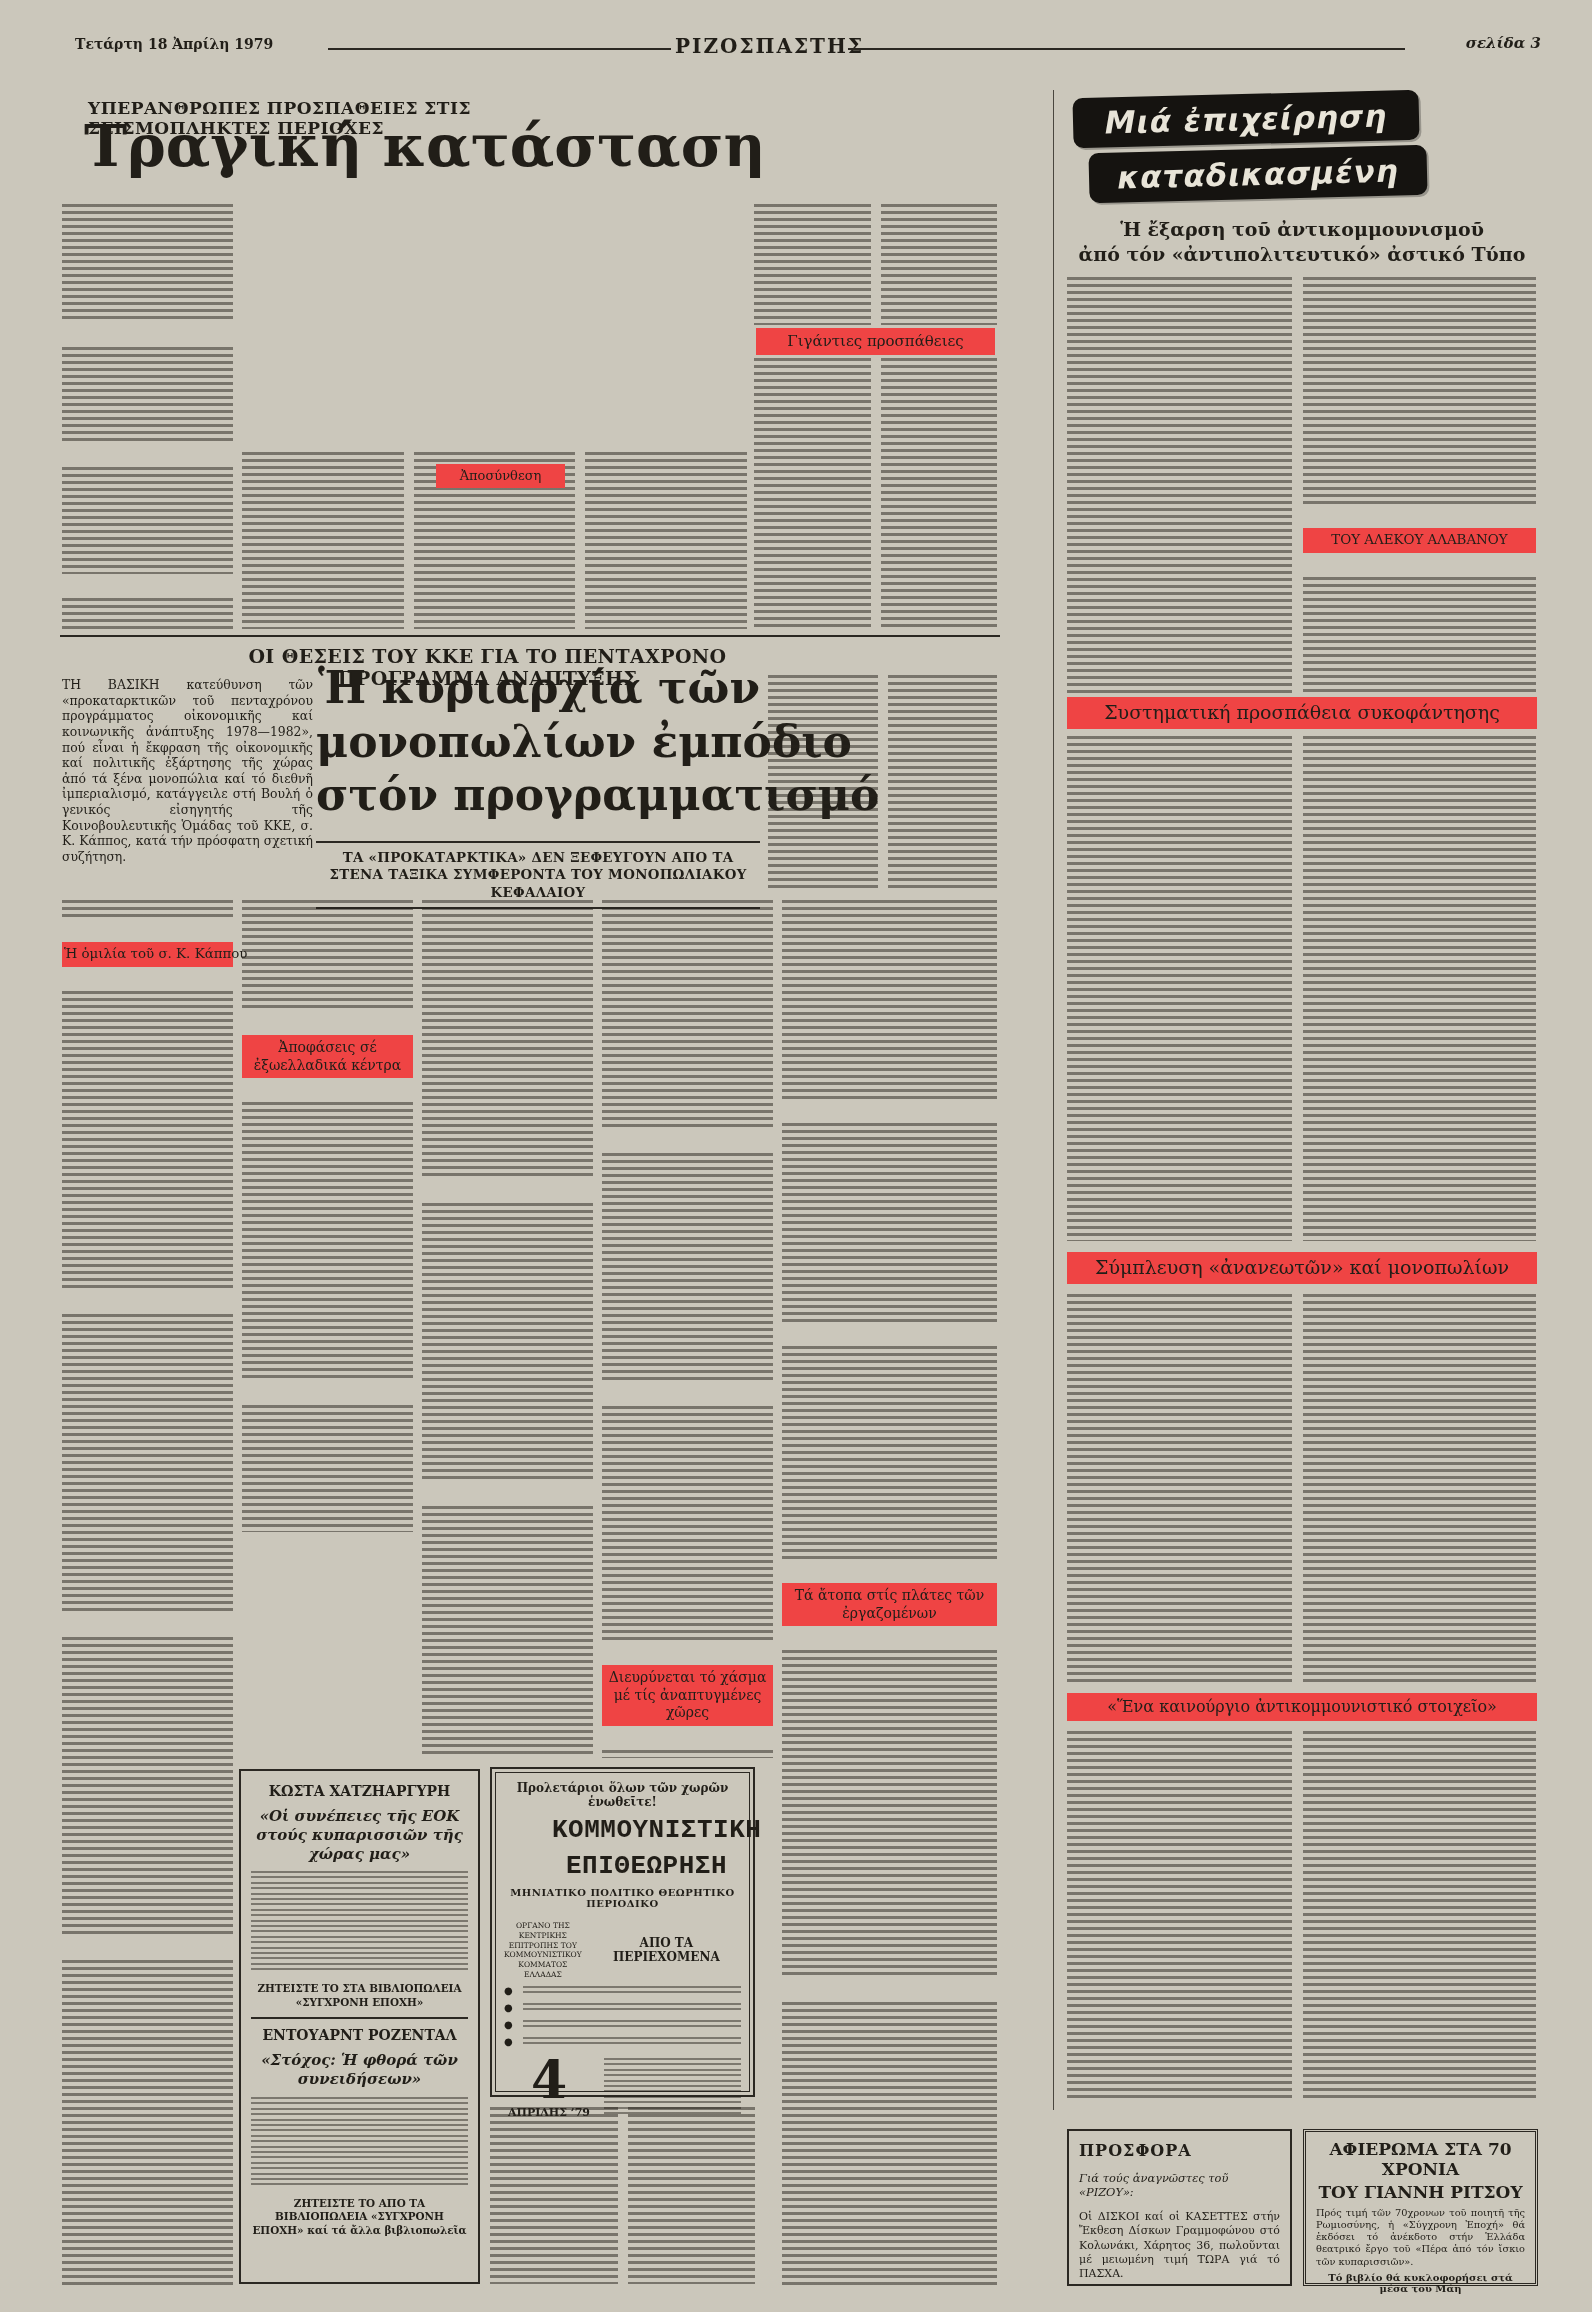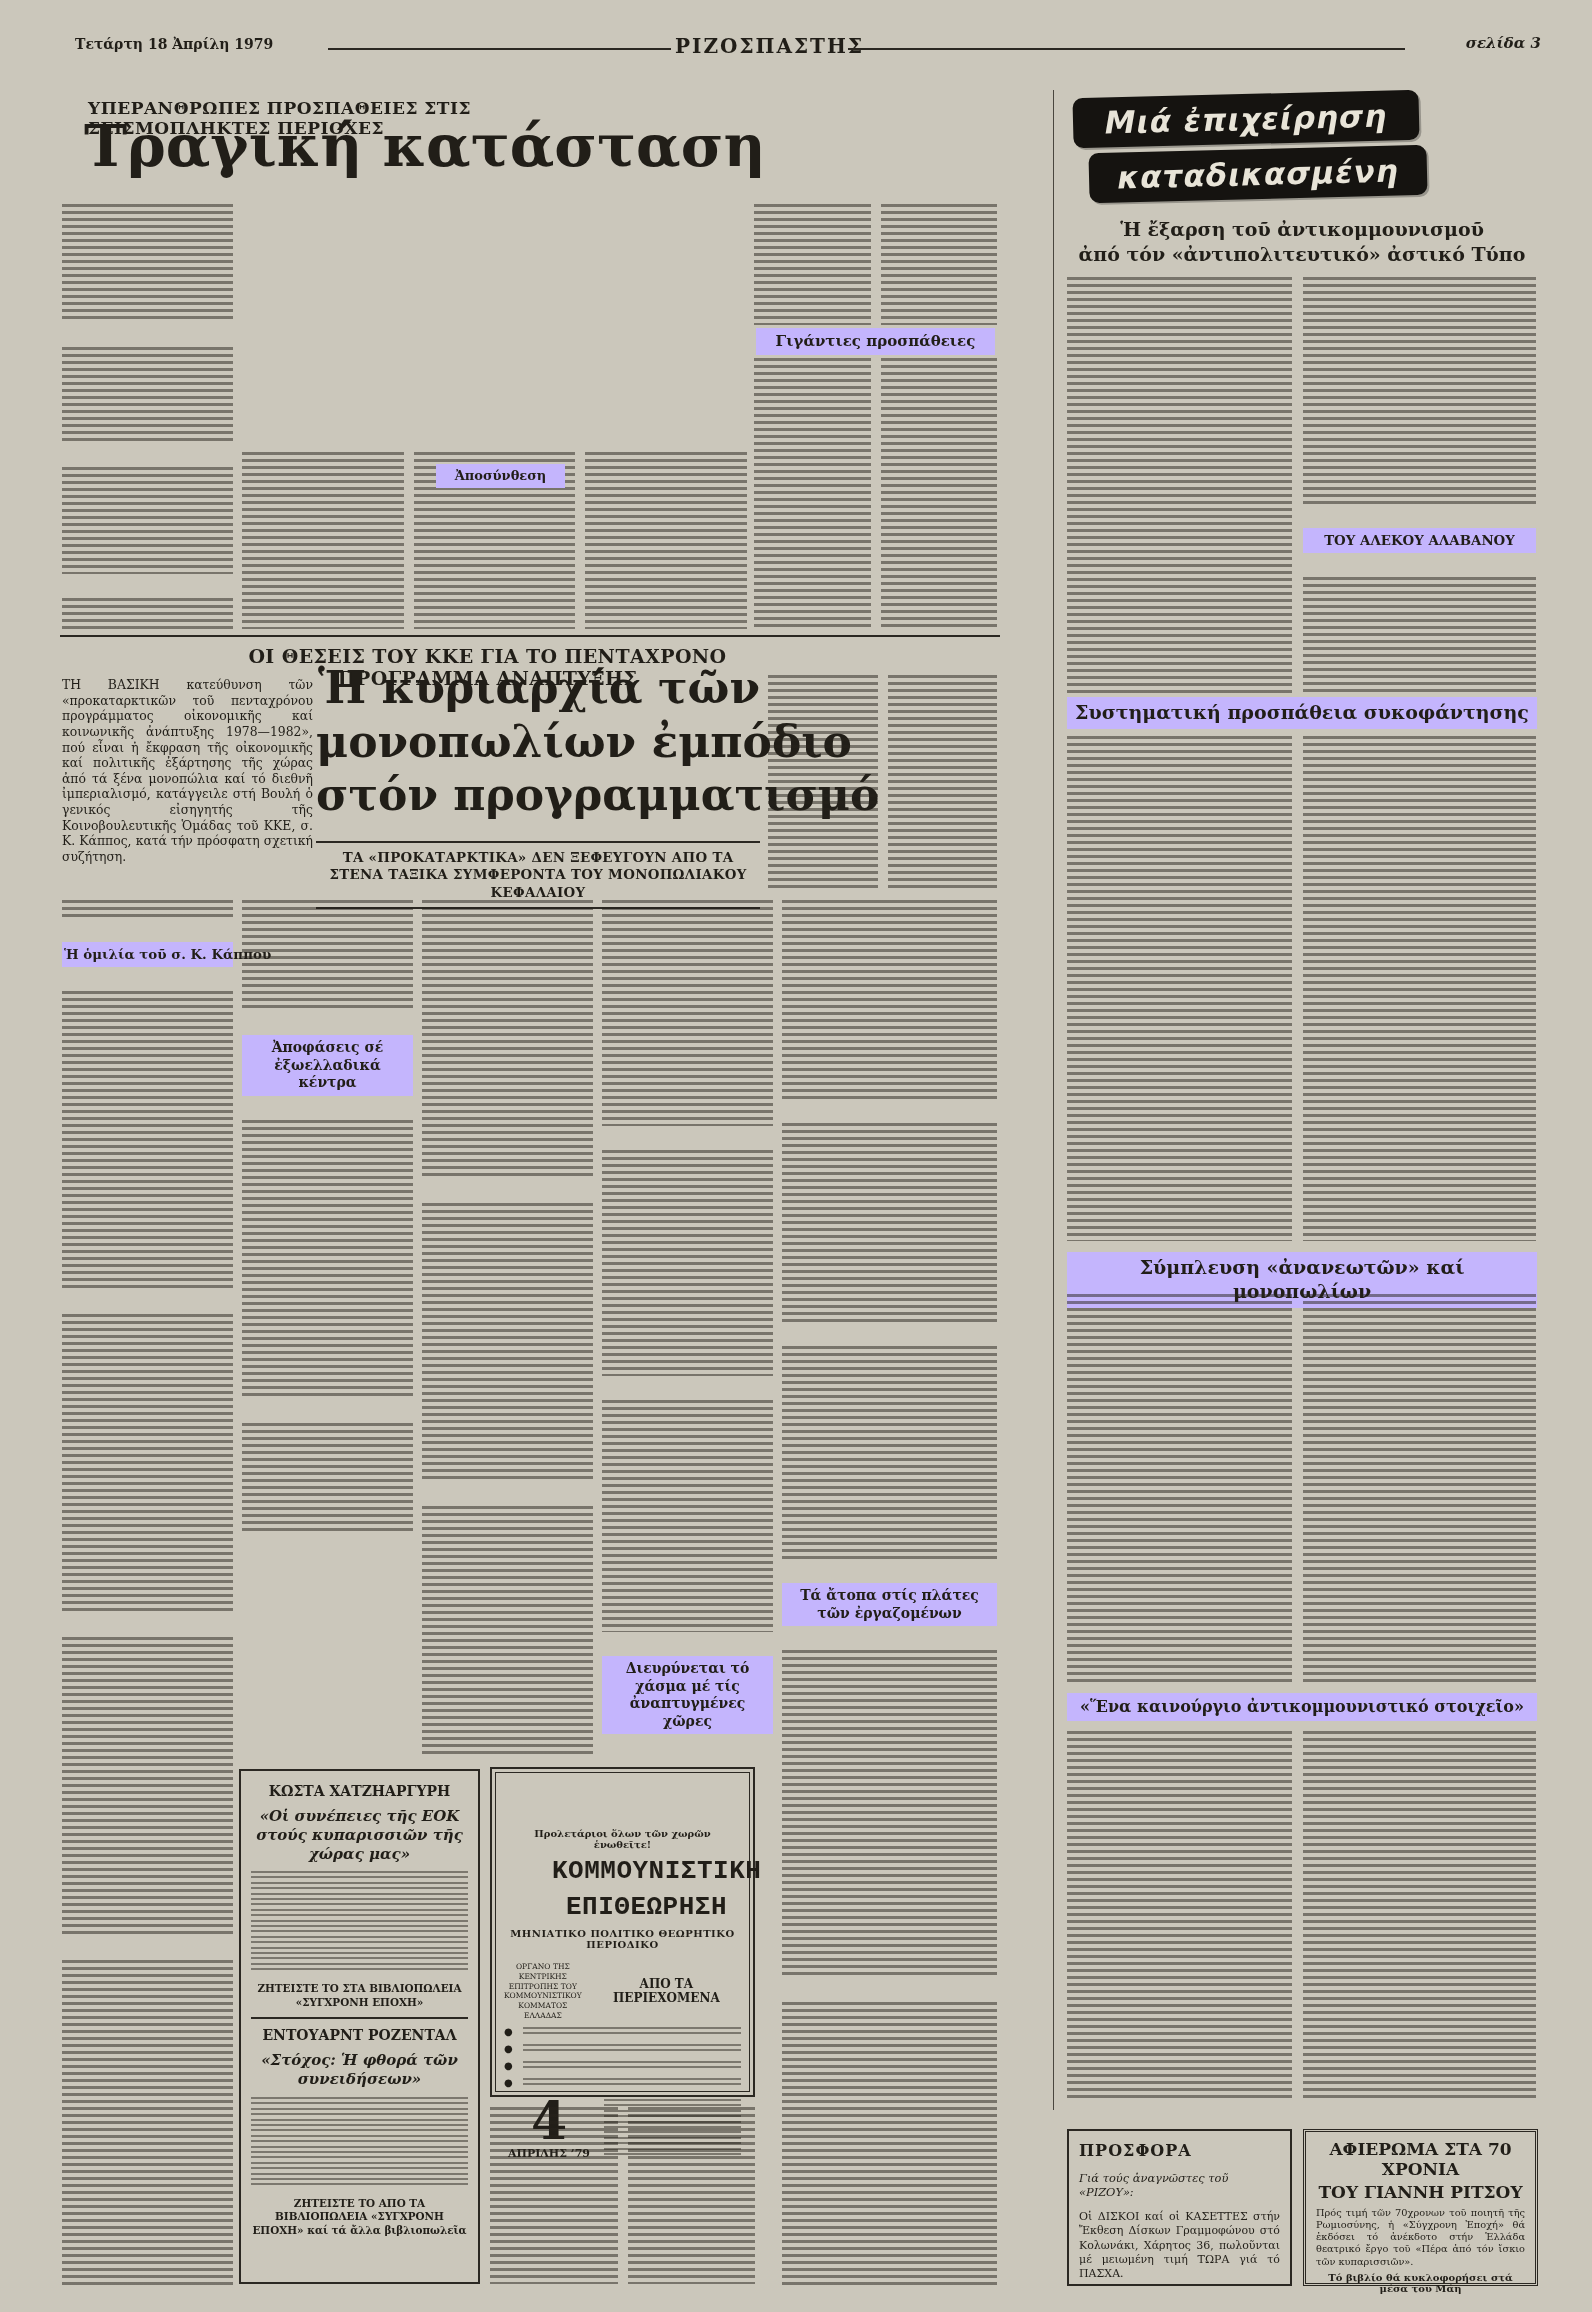--- a/index.html
+++ b/index.html
@@ -24,21 +24,21 @@
   }
   .ft-sm {
     background-image: repeating-linear-gradient(180deg,
       rgba(38,34,27,.48) 0px, rgba(38,34,27,.48) 2px,
       rgba(38,34,27,0) 2px, rgba(38,34,27,0) 5.4px);
   }
   .col { display:flex; flex-direction:column; gap:24px; }
   .row { display:flex; gap:10px; }
   .grow { flex:1 1 auto; }
   .xhead {
-    font-weight:bold; text-align:center; background:#c4b5fd;
+    font-weight:normal; text-align:center; background:#ef4444;
     font-size:14px; line-height:1.25; padding:4px 2px;
   }
   .bighead { font-weight:bold; }
   .boxed { border:2px solid #2b2822; background:#cbc7bb; }
   .blackbar {
     position:absolute; background:#151310; color:#e8e4d8;
     border-radius:10px; display:flex; align-items:center; justify-content:center;
     font-family:"DejaVu Sans", sans-serif; font-weight:bold; font-style:italic;
     font-size:31px; letter-spacing:1px; transform:rotate(-1.4deg);
     box-shadow:2px 2px 0 rgba(0,0,0,.25);
@@ -165,21 +165,21 @@
     <div class="ft-sm" style="height:103px;"></div>
     <div class="bighead center" style="font-size:10.4px;line-height:1.3;">ΖΗΤΕΙΣΤΕ ΤΟ ΣΤΑ ΒΙΒΛΙΟΠΩΛΕΙΑ «ΣΥΓΧΡΟΝΗ ΕΠΟΧΗ»</div>
     <div style="height:2px;background:#2b2822;"></div>
     <div class="bighead center" style="font-size:14px;">ΕΝΤΟΥΑΡΝΤ ΡΟΖΕΝΤΑΛ</div>
     <div class="bighead center" style="font-size:15px;font-style:italic;line-height:1.25;">«Στόχος: Ἡ φθορά τῶν συνειδήσεων»</div>
     <div class="ft-sm" style="height:92px;"></div>
     <div class="bighead center grow" style="font-size:10.4px;line-height:1.3;">ΖΗΤΕΙΣΤΕ ΤΟ ΑΠΟ ΤΑ ΒΙΒΛΙΟΠΩΛΕΙΑ «ΣΥΓΧΡΟΝΗ ΕΠΟΧΗ» καί τά ἄλλα βιβλιοπωλεῖα</div>
   </div>
 
   <div class="abs col" style="left:490px;top:1767px;width:265px;height:330px;border:2px solid #2b2822;box-shadow:inset 0 0 0 3px #cbc7bb, inset 0 0 0 4px #2b2822;padding:12px 12px;gap:6px;background:#cbc7bb;">
-    <div class="bighead center" style="font-size:10px;margin-top:47px;">Προλετάριοι ὅλων τῶν χωρῶν ἑνωθεῖτε!</div>
+    <div class="bighead center" style="font-size:12px;">Προλετάριοι ὅλων τῶν χωρῶν ἑνωθεῖτε!</div>
     <div class="bighead center sans" style="font-size:26px;letter-spacing:0.5px;">ΚΟΜΜΟΥΝΙΣΤΙΚΗ</div>
     <div class="bighead center sans" style="font-size:26px;letter-spacing:0.5px;">ΕΠΙΘΕΩΡΗΣΗ</div>
     <div class="bighead center" style="font-size:10px;letter-spacing:0.5px;">ΜΗΝΙΑΤΙΚΟ ΠΟΛΙΤΙΚΟ ΘΕΩΡΗΤΙΚΟ ΠΕΡΙΟΔΙΚΟ</div>
     <div style="height:1px;background:#2b2822;"></div>
     <div class="row" style="align-items:center;">
       <div class="center" style="width:82px;font-size:7.5px;line-height:1.3;">ΟΡΓΑΝΟ ΤΗΣ ΚΕΝΤΡΙΚΗΣ ΕΠΙΤΡΟΠΗΣ ΤΟΥ ΚΟΜΜΟΥΝΙΣΤΙΚΟΥ ΚΟΜΜΑΤΟΣ ΕΛΛΑΔΑΣ</div>
       <div class="bighead center grow" style="font-size:12px;">ΑΠΟ ΤΑ ΠΕΡΙΕΧΟΜΕΝΑ</div>
     </div>
     <div class="row" style="align-items:center;">
         <span class="bullet">●</span>

